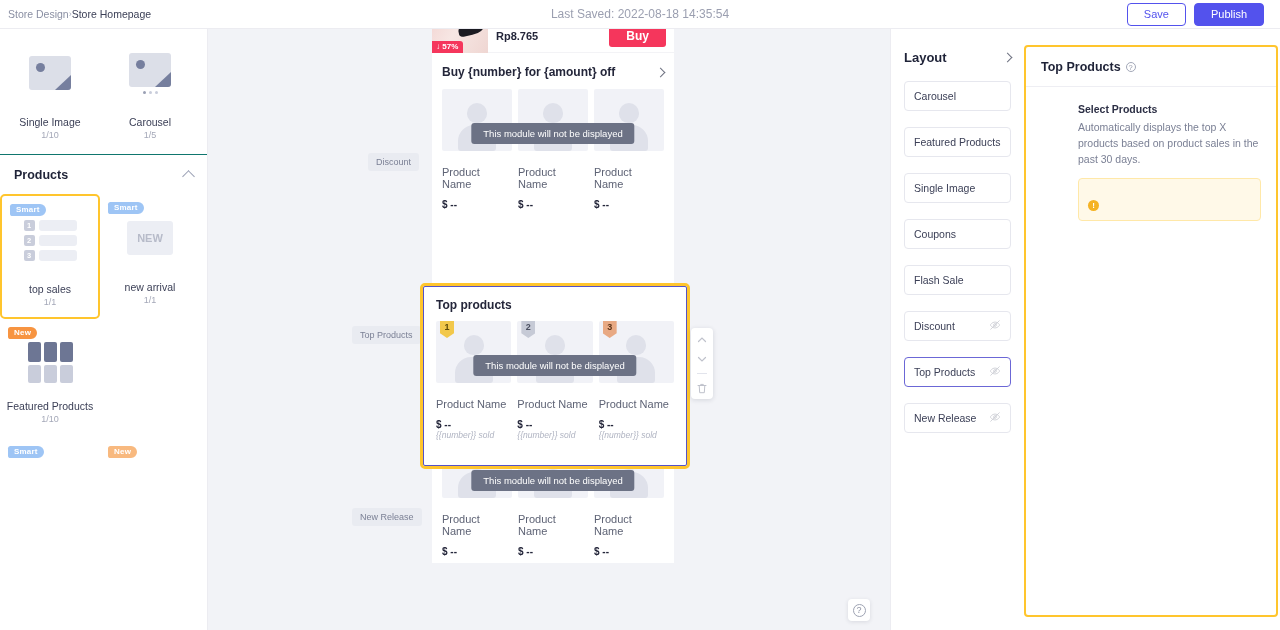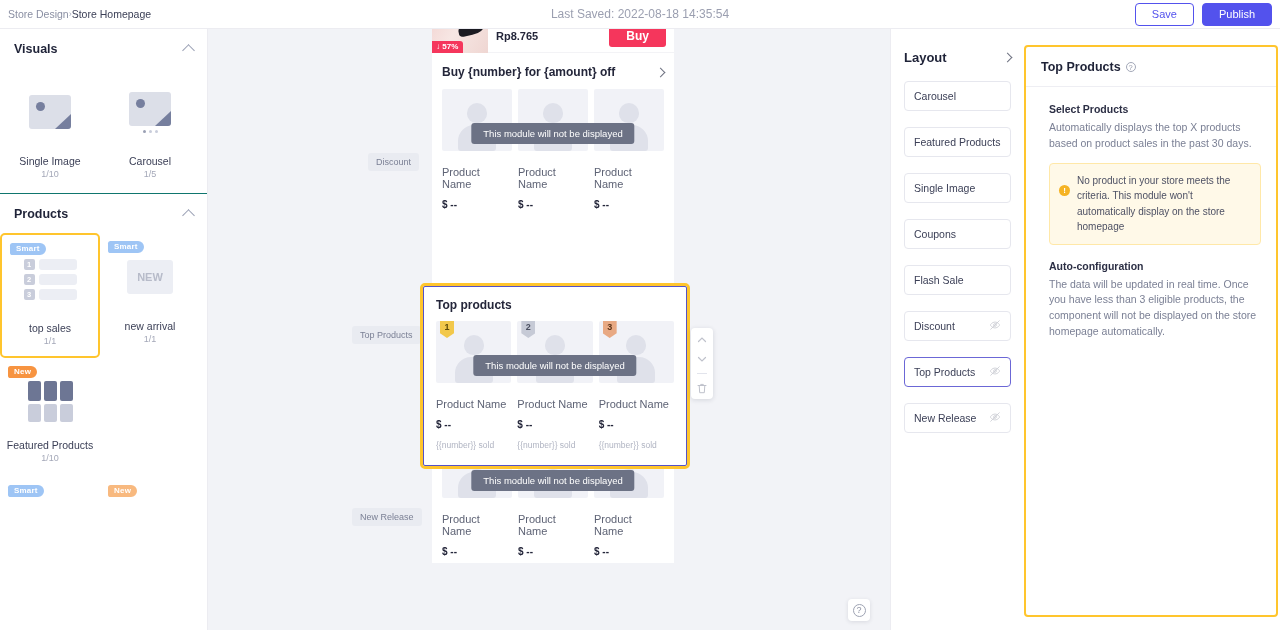--- a/index.html
+++ b/index.html
@@ -20,21 +20,21 @@
     position: relative;
     border-bottom: 1px solid #ececf1;
   }
   .breadcrumb { display: flex; align-items: center; padding-left: 8px; font-size: 10.5px; color: #8a8fa3; }
   .breadcrumb .crumb-current { color: #3c4057; }
   .breadcrumb .sep { font-size: 9px; color: #a9aec0; }
   .saved {
     position: absolute; left: 50%; transform: translateX(-50%);
     font-size: 12px; color: #9b9fb0; white-space: nowrap;
   }
-  .topbar-actions { position: absolute; right: 8px; top: 3px; display: flex; gap: 8px; }
+  .topbar-actions { position: absolute; right: 16px; top: 3px; display: flex; gap: 8px; }
   .btn {
     font-size: 11px; border-radius: 4px; padding: 0 16px; height: 23px;
     display: inline-flex; align-items: center; justify-content: center;
     cursor: pointer; font-family: inherit; line-height: 1;
   }
   .btn-secondary { background: #fff; border: 1px solid #5352ed; color: #5352ed; }
   .btn-primary { background: #5352ed; border: 1px solid #5352ed; color: #fff; }
 
   
   .body { flex: 1; display: flex; min-height: 0; }
@@ -105,21 +105,21 @@
   .rank-badge {
     position: absolute; left: 4px; top: 0; width: 14px; height: 17px; color: #fff;
     font-size: 9px; font-weight: bold; display: flex; align-items: flex-start; justify-content: center;
     padding-top: 1px; clip-path: polygon(0 0, 100% 0, 100% 72%, 50% 100%, 0 72%);
   }
   .rank-badge.g1 { background: #f2c84b; color: #5d4a08; }
   .rank-badge.g2 { background: #c6cad6; color: #4a4f60; }
   .rank-badge.g3 { background: #e8a983; color: #5d3418; }
   .prod-name { font-size: 11px; color: #5e6375; margin-top: 15px; }
   .prod-price { font-size: 10px; font-weight: bold; color: #24263a; margin-top: 9px; }
-  .prod-sold { font-size: 8.5px; color: #b0b4c2; margin-top: 10px; }
+  .prod-sold { font-size: 8.5px; color: #b0b4c2; margin-top: 0; font-style: italic; }
   .overlay-note {
     position: absolute; left: 50%; top: 34px; transform: translateX(-50%);
     background: #6c7285; color: #fff; font-size: 9.5px; padding: 5px 12px; border-radius: 3px; white-space: nowrap;
   }
   .side-tag {
     position: absolute; background: #e9ebf1; color: #7b8095; font-size: 9px;
     padding: 4px 8px; border-radius: 3px;
   }
 
   
@@ -160,21 +160,21 @@
 
   
   .configpanel {
     width: 254px; flex: 0 0 254px; background: #fff; position: relative;
     border: 2.5px solid #FFC52D; border-radius: 4px; margin: 16px 2px 13px 0;
     overflow: hidden;
   }
   .cp-head { padding: 13px 15px 12px 15px; border-bottom: 1px solid #eeeef3; display: flex; align-items: center; gap: 5px; }
   .cp-head .t { font-size: 12.5px; font-weight: bold; color: #1f2338; }
   .q-circ { width: 10px; height: 10px; border-radius: 50%; border: 1px solid #a3a8b8; color: #9599a9; font-size: 7.5px; display: flex; align-items: center; justify-content: center; }
-  .cp-body { padding: 16px 15px 0 23px; }
+  .cp-body { padding: 16px 15px 0 15px; margin-left: 37px; }
   .cp-label { font-size: 10.5px; font-weight: bold; color: #2c2f45; margin-bottom: 5px; }
   .cp-desc { font-size: 10.5px; color: #7b8095; line-height: 1.5; }
   .warn {
     margin-top: 11px; background: #fff9e8; border: 1px solid #ffe8a8; border-radius: 4px;
     padding: 9px 10px 9px 9px; display: flex; gap: 7px;
   }
   .warn-ic { width: 11px; height: 11px; border-radius: 50%; background: #f5b324; color: #fff; font-size: 8px; font-weight: bold; display: flex; align-items: center; justify-content: center; flex: 0 0 11px; margin-top: 12px; }
   .warn-tx { font-size: 10px; color: #4e5164; line-height: 1.55; }
   .cp-sec2 { margin-top: 15px; }
 </style>
@@ -193,24 +193,20 @@
     <div class="topbar-actions">
       <div class="btn btn-secondary">Save</div>
       <div class="btn btn-primary">Publish</div>
     </div>
   </div>
 
   <div class="body">
 
     <div class="sidebar">
 
-      <div class="sb-sec-head" style="border-top:none">
-        <span class="t">Visuals</span>
-        <span class="chev-up"></span>
-      </div>
       <div class="mod-grid">
         <div class="mod-cell">
           <div class="thumb-wrap">
               <div class="ph-img"></div>
             </div>
           <div class="mod-name">Single Image</div>
           <div class="mod-ratio">1/10</div>
         </div>
         <div class="mod-cell">
           <div class="thumb-wrap">
@@ -514,23 +510,18 @@
     <div class="configpanel">
       <div class="cp-head">
         <span class="t">Top Products</span>
         <span class="q-circ">?</span>
       </div>
       <div class="cp-body">
         <div class="cp-label">Select Products</div>
         <div class="cp-desc">Automatically displays the top X products based on product sales in the past 30 days.</div>
         <div class="warn">
           <span class="warn-ic">!</span>
-          <span class="warn-tx">No product in your store meets the criteria. This module won't automatically display on the store homepage</span>
-        </div>
-        <div class="cp-sec2">
-          <div class="cp-label">Auto-configuration</div>
-          <div class="cp-desc">The data will be updated in real time. Once you have less than 3 eligible products, the component will not be displayed on the store homepage automatically.</div>
         </div>
       </div>
     </div>
 
   </div>
 </div>
 
 </body></html>

